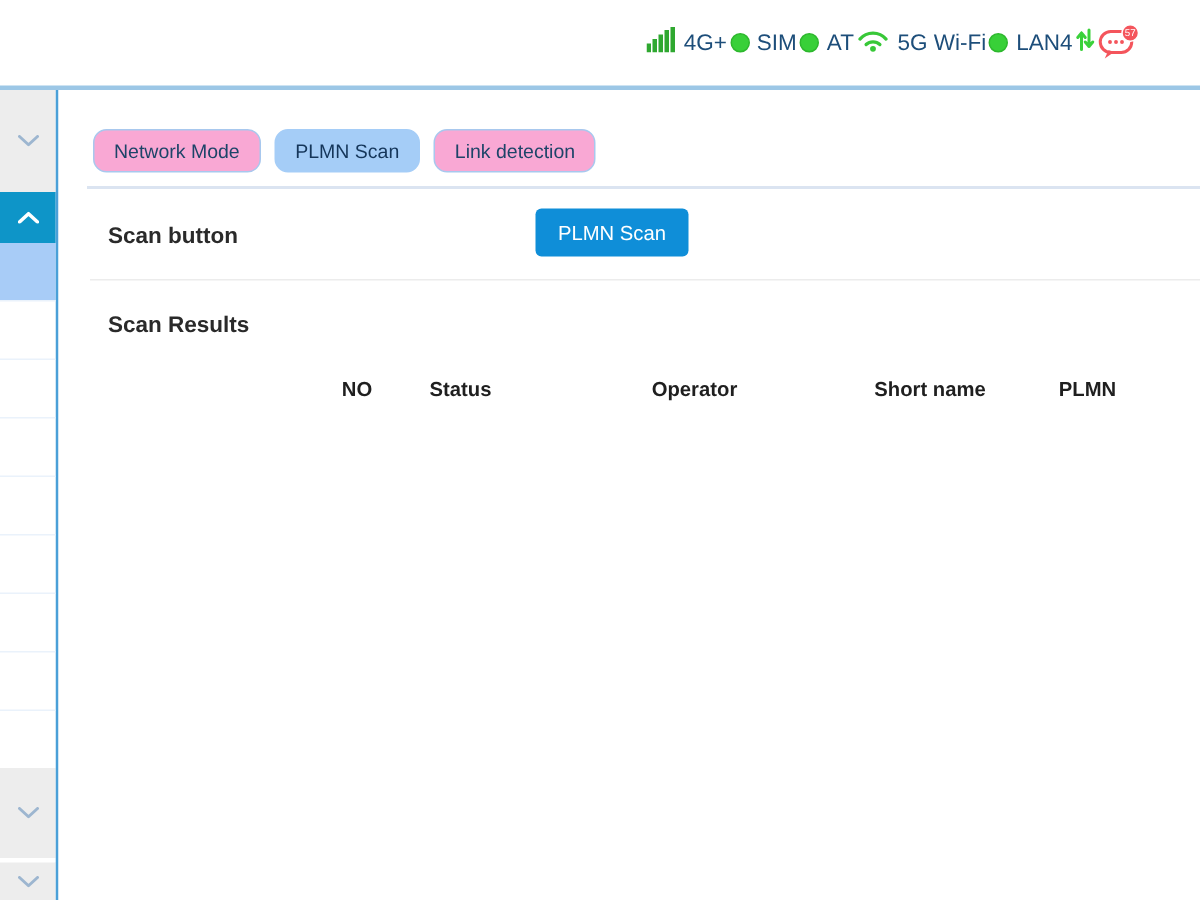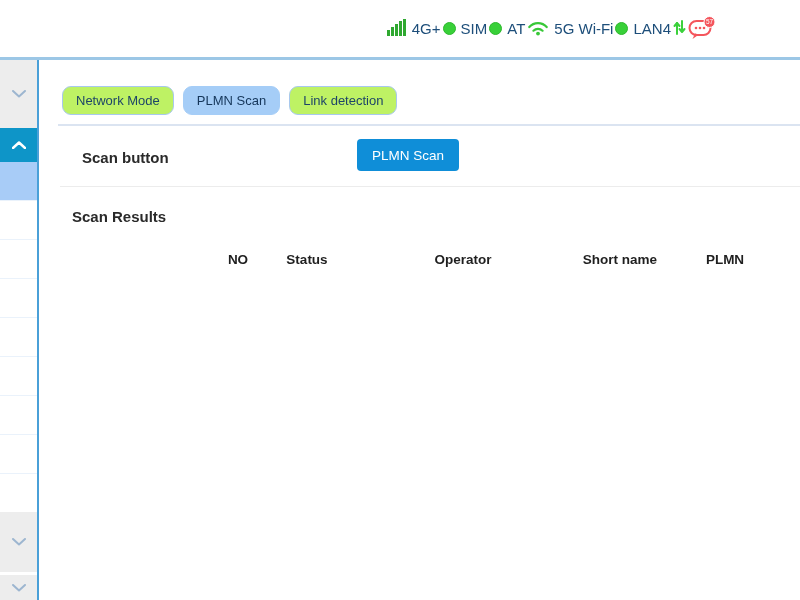--- a/index.html
+++ b/index.html
@@ -1,44 +1,44 @@
 <!DOCTYPE html>
 <html><head>
 <meta charset="utf-8">
 <style>
   html,body{margin:0;padding:0;width:800px;height:600px;overflow:hidden;background:#fff;
     font-family:"Liberation Sans",sans-serif;}
   
   .topbar{height:57px;display:flex;align-items:center;justify-content:flex-end;
-    padding-right:84px;gap:2px;background:#fff;}
+    padding-right:40px;gap:2px;background:#fff;}
   .topline{height:3px;background:#9cc7e6;width:800px;}
   .stat{display:flex;align-items:center;gap:5px;color:#1d4e7a;font-size:15px;white-space:nowrap;}
   .dot{width:13px;height:13px;border-radius:50%;background:#38d038;border:1px solid #2db82d;box-sizing:border-box;}
   .bubble-wrap{position:relative;width:28px;height:26px;}
   
   .shell{display:flex;height:540px;}
   .sidebar{width:37px;border-right:2px solid #4aa0d8;display:flex;flex-direction:column;background:#fff;}
   .sb-gray{background:#ededed;display:flex;align-items:center;justify-content:center;}
   .sb-g1{height:68px;}
   .sb-active-head{height:34px;background:#0e95c8;display:flex;align-items:center;justify-content:center;}
   .sb-selected{height:38px;background:#a8ccf7;}
   .sb-item{height:38px;background:#fff;border-top:1px solid #eaf2fb;}
   .sb-item:first-of-type{border-top:none;}
   .sb-g3{height:60px;}
   .sb-gap{height:3px;background:#fff;}
   .sb-g4{flex:1;align-items:flex-start;padding-top:9px;}
   
   .main{flex:1;background:#fff;position:relative;}
   .tabs{margin:26px 0 0 23px;display:flex;gap:9px;flex-wrap:nowrap;}
-  .tab{padding:6px 13px;border:1px solid #a8c8ee;border-radius:9px;background:#bef264;
+  .tab{padding:6px 13px;border:1px solid #a8c8ee;border-radius:9px;background:#f9a8d4;
     color:#1d4468;font-size:13px;white-space:nowrap;cursor:pointer;font-family:inherit;}
   .tab.active{background:#a5cdf7;border-color:#a5cdf7;color:#15365a;}
   .tabs-divider{margin:9px 0 0 19px;height:2px;background:#dbe4f1;}
   .scan-row{position:relative;margin:13px 0 0 33px;height:36px;display:flex;align-items:center;}
-  .bold-label{font-weight:bold;font-size:15px;color:#2a2a2a;margin-left:10px;}
+  .bold-label{font-weight:bold;font-size:15px;color:#2a2a2a;}
   .primary-btn{position:absolute;left:285px;top:0;width:102px;height:32px;background:#0f8ed8;
     color:#fff;border:none;border-radius:4px;font-size:13.5px;cursor:pointer;font-family:inherit;}
   .section-divider{margin:11px 0 0 21px;border-top:1px solid #ececec;}
   .results-title{margin:21px 0 0 33px;}
   .thead{position:relative;margin-top:27px;height:18px;font-weight:bold;font-size:13.5px;color:#1f1f1f;}
   .th{position:absolute;top:0;transform:translateX(-50%);white-space:nowrap;margin-left:44px;}
   .th.edge{transform:none;}
 </style>
 </head>
 <body>

